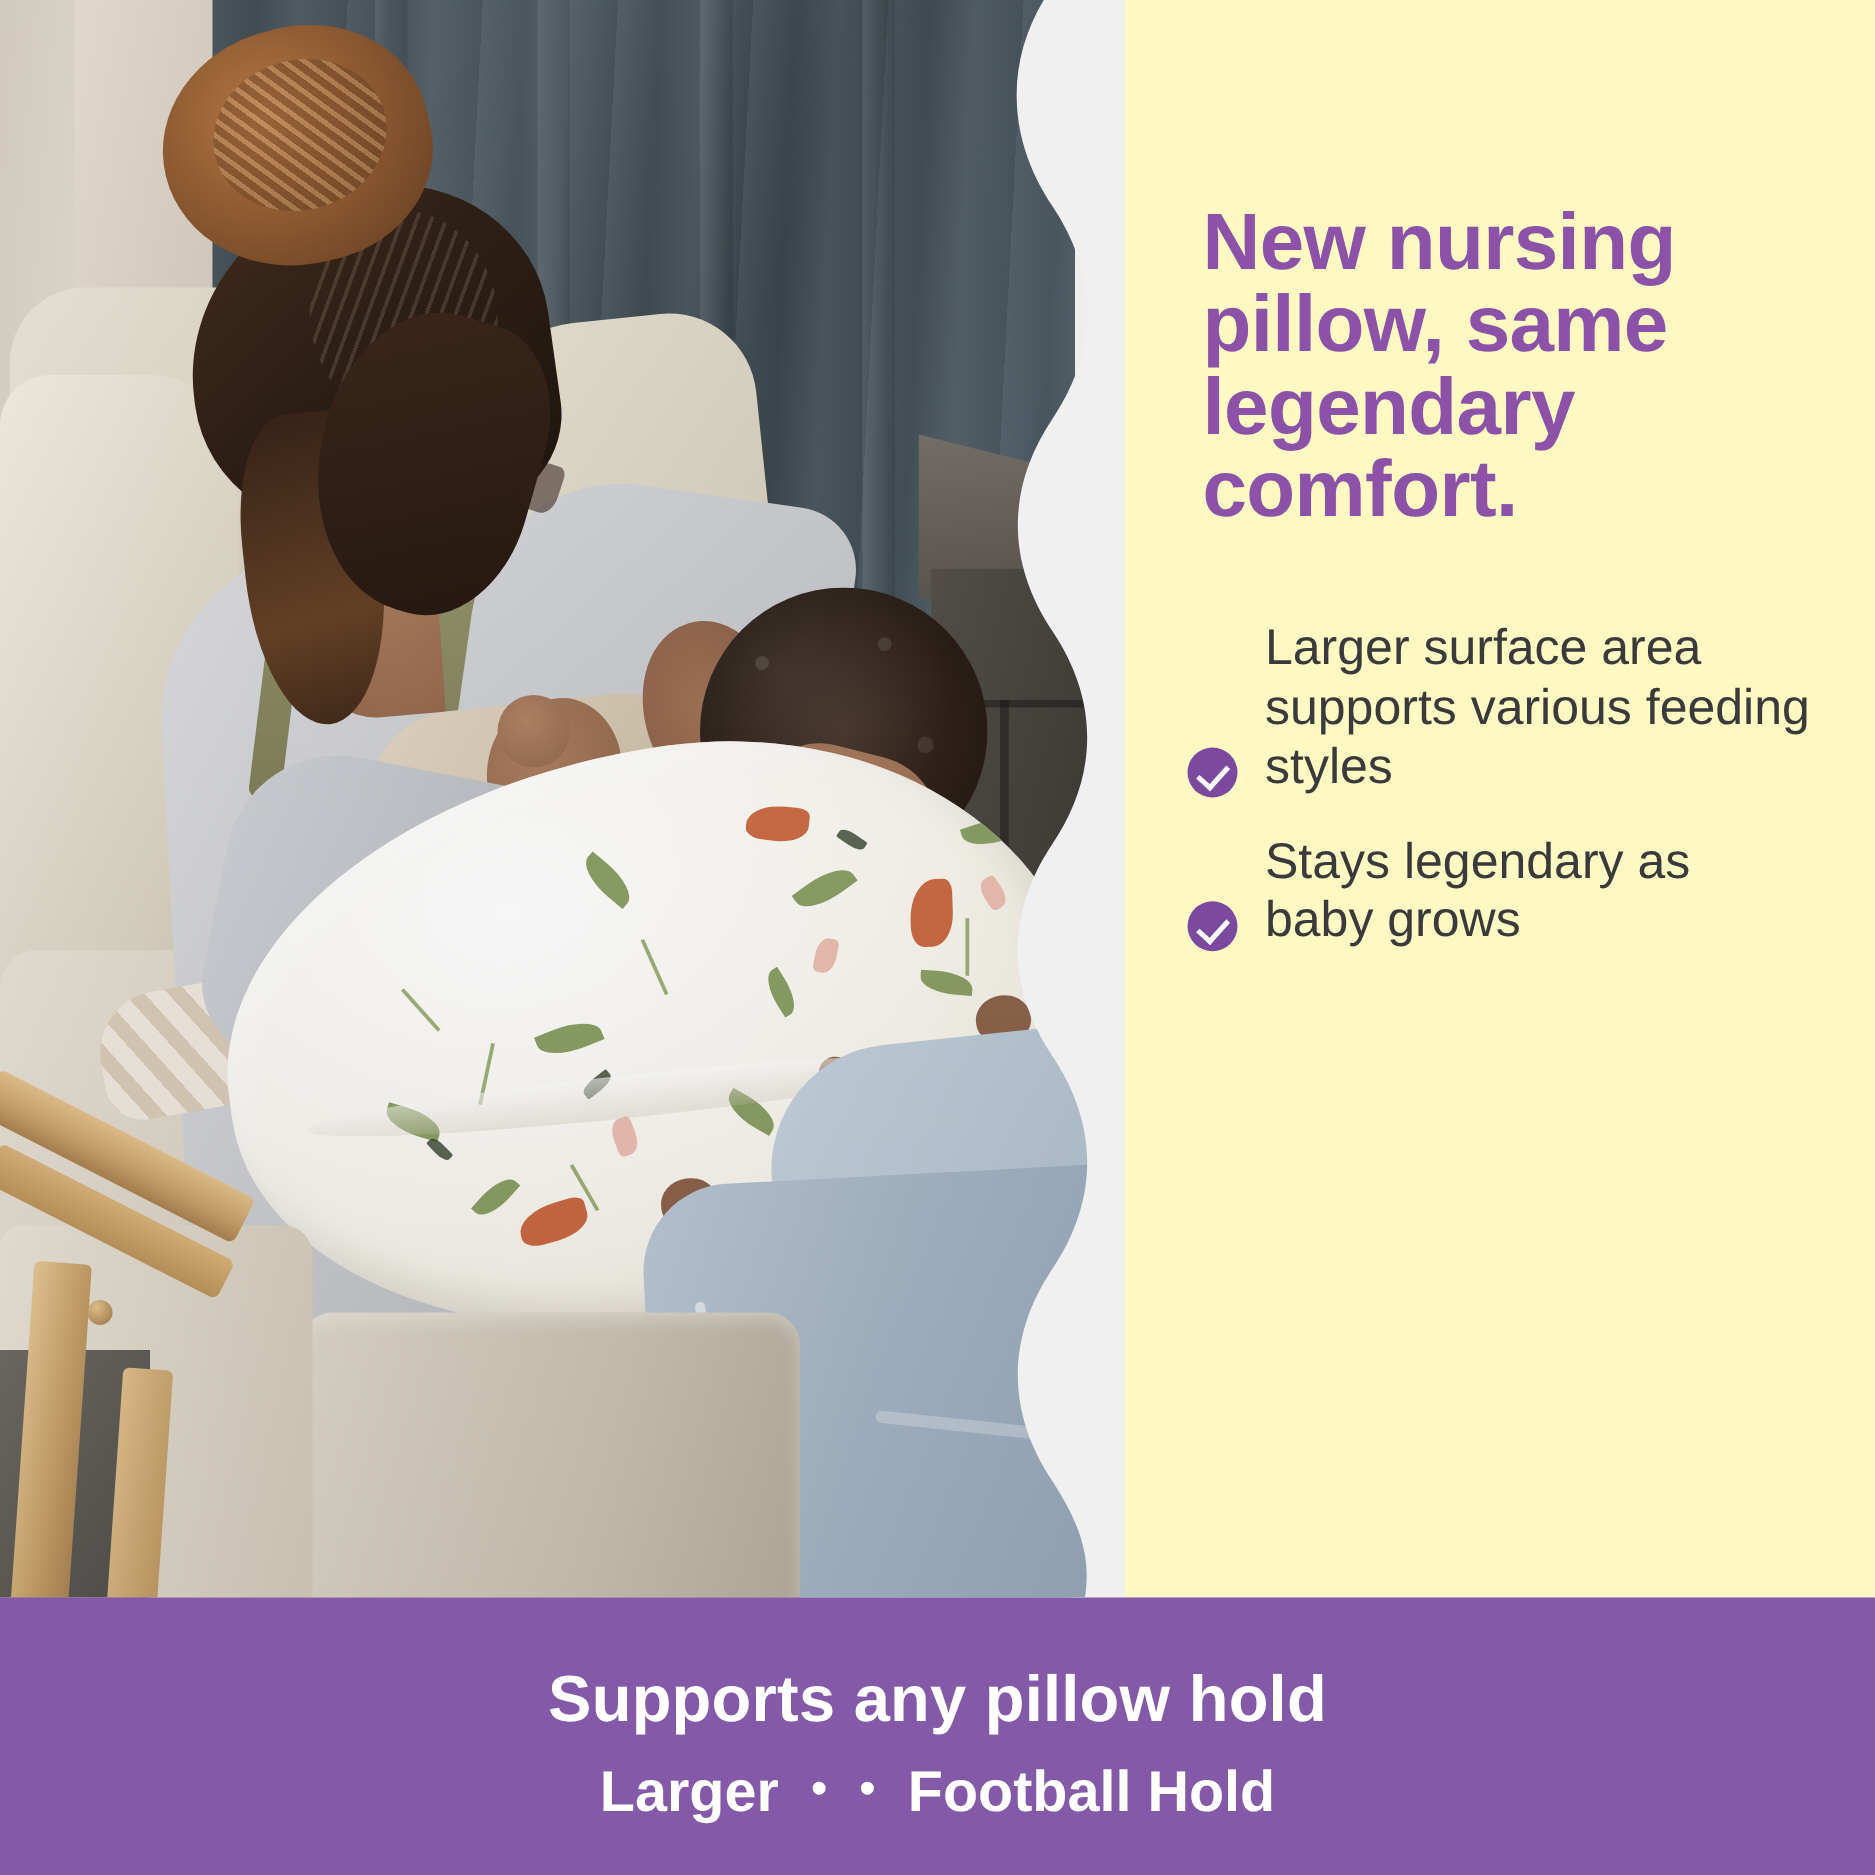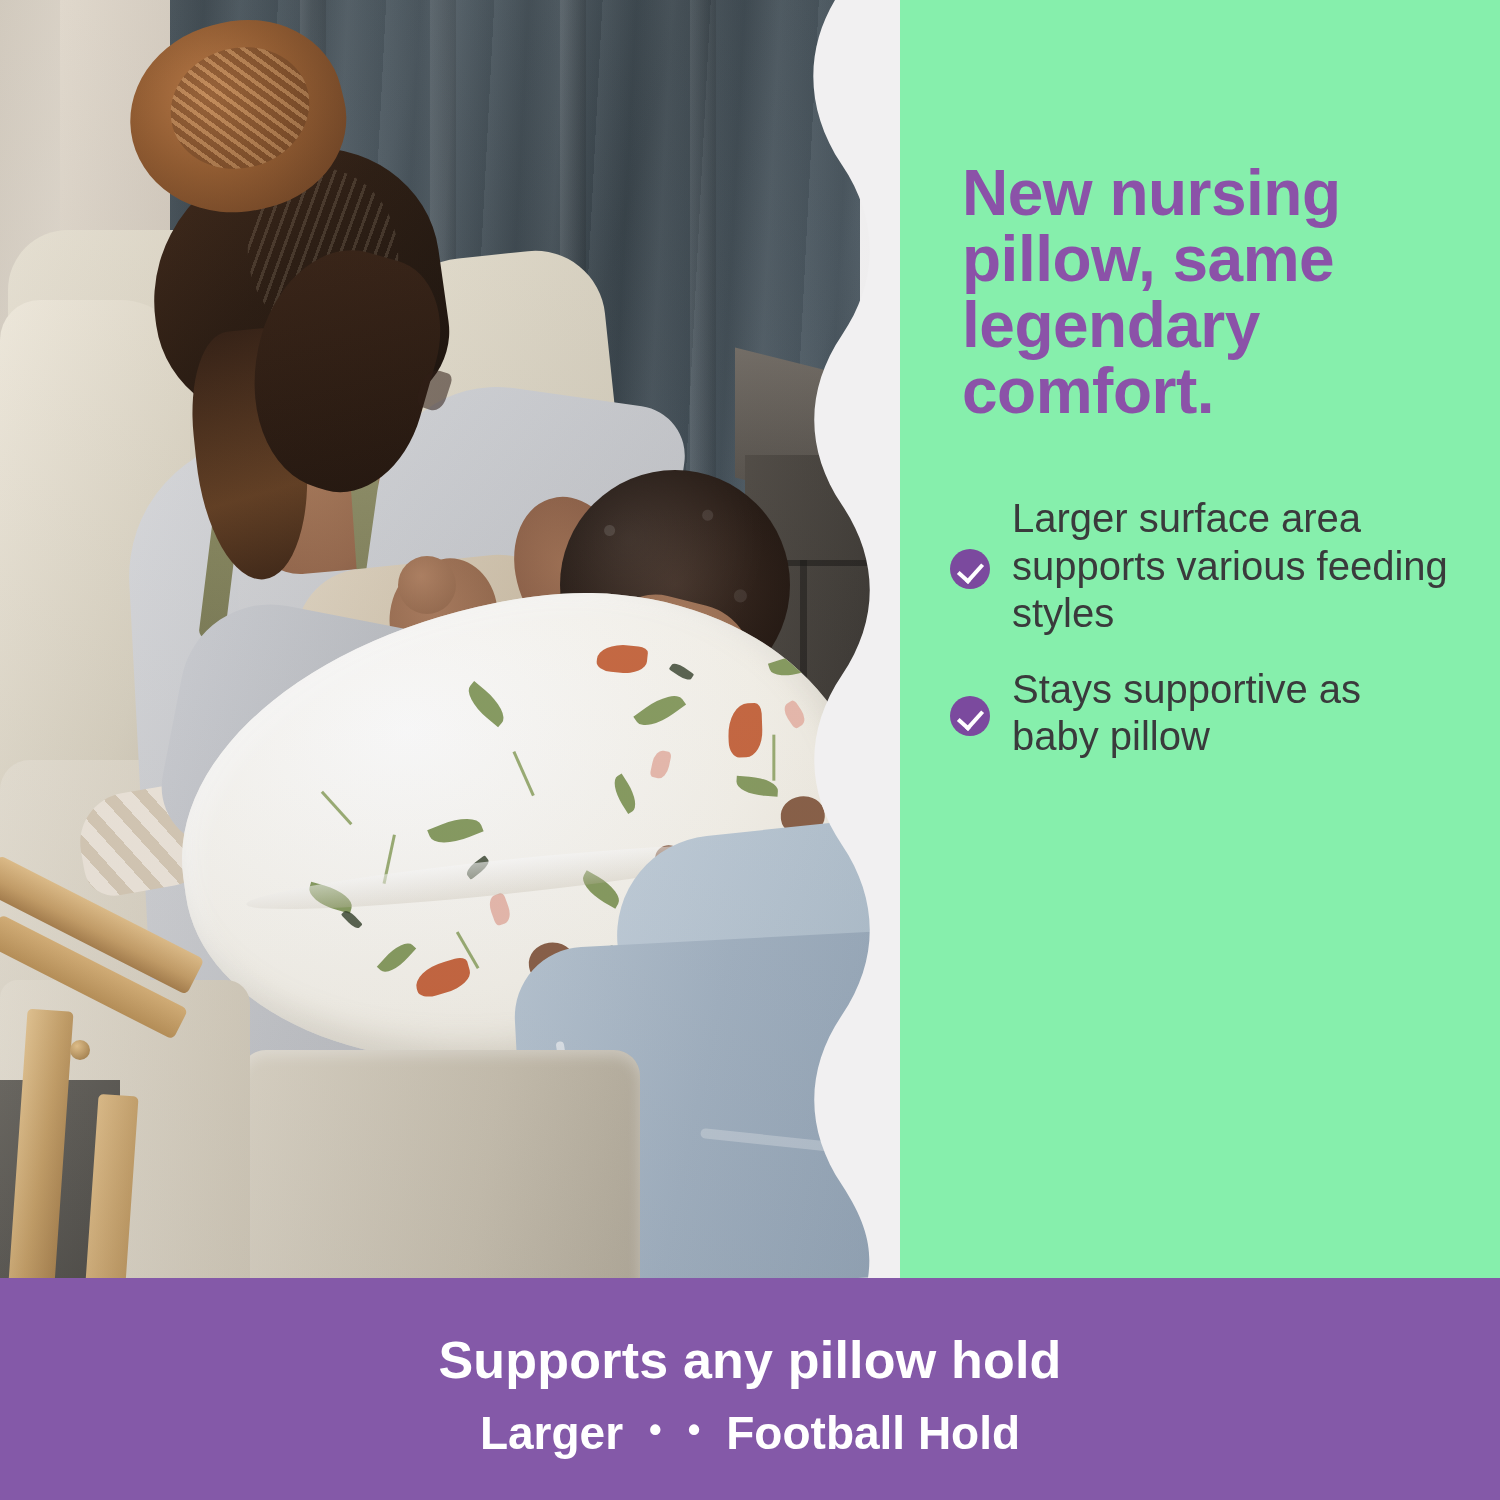--- a/index.html
+++ b/index.html
@@ -447,40 +447,40 @@
     position: absolute;
     left: 780px; top: 0;
     width: 140px; height: 1278px;
   }
 
   
   #right-panel {
     position: absolute;
     left: 900px; top: 0;
     width: 600px; height: 1278px;
-    background: #86efac;
+    background: #fef9c3;
   }
   #headline {
     position: absolute;
     left: 62px; top: 118px;
     width: 470px;
     color: #8B52A8;
     font-size: 64px;
     line-height: 1.03;
     font-weight: 700;
     letter-spacing: -0.5px;
   }
   #bullets {
     position: absolute;
     left: 50px; top: 495px;
     width: 500px;
   }
   .bullet {
     display: flex;
-    align-items: center;
+    align-items: flex-end;
     margin-bottom: 28px;
   }
   .check-circle {
     flex: 0 0 auto;
     width: 40px; height: 40px;
     border-radius: 50%;
     background: #7B4A9E;
     position: relative;
     margin-top: 6px;
   }
@@ -676,21 +676,21 @@
     <div id="bullets">
 
       <div class="bullet">
         <span class="check-circle"></span>
         <span class="bullet-text">Larger surface area supports various feeding styles</span>
       </div>
 
 
       <div class="bullet">
         <span class="check-circle"></span>
-        <span class="bullet-text">Stays supportive as baby pillow</span>
+        <span class="bullet-text">Stays legendary as baby grows</span>
       </div>
 
     </div>
   </div>
 
   <div id="footer-banner">
     <div id="footer-title">Supports any pillow hold</div>
     <div id="footer-holds">
       <span>Larger</span>
       <span class="hold-sep">•</span>

